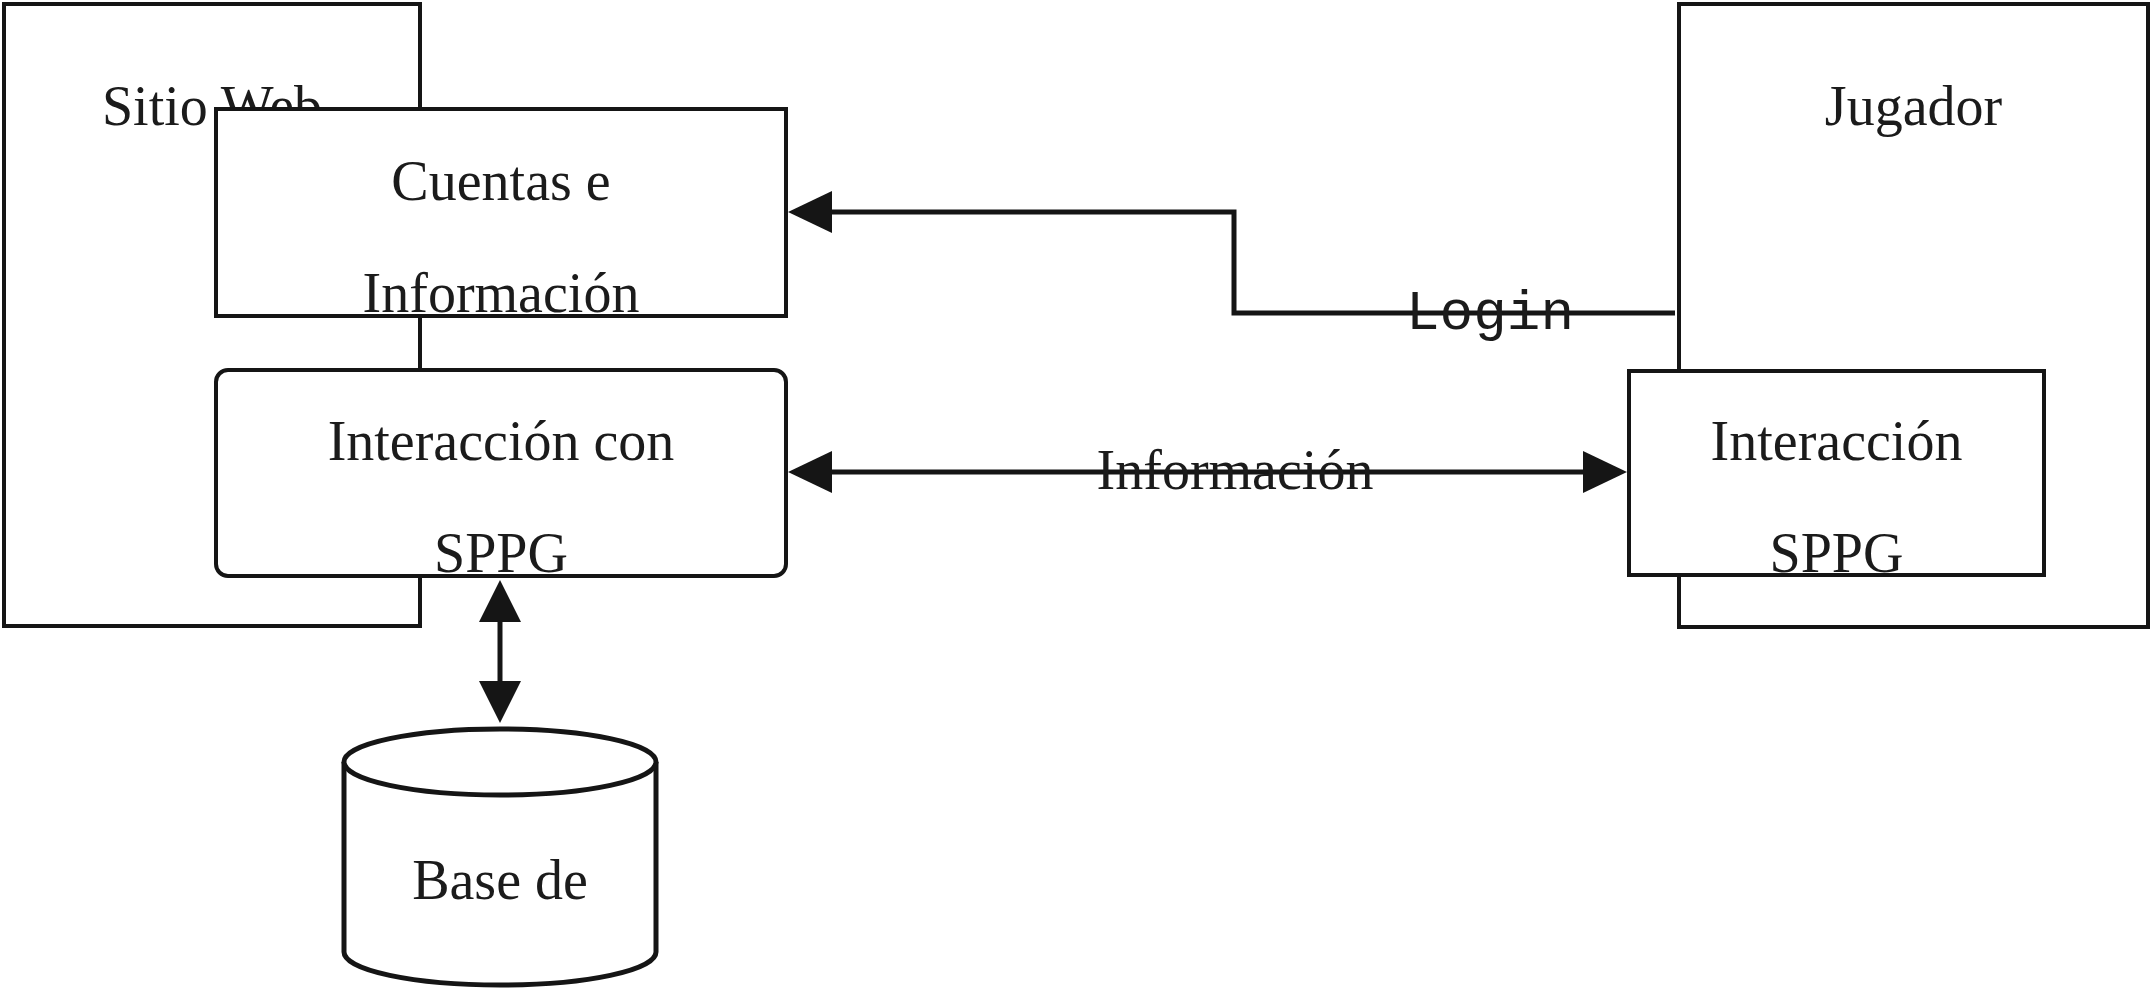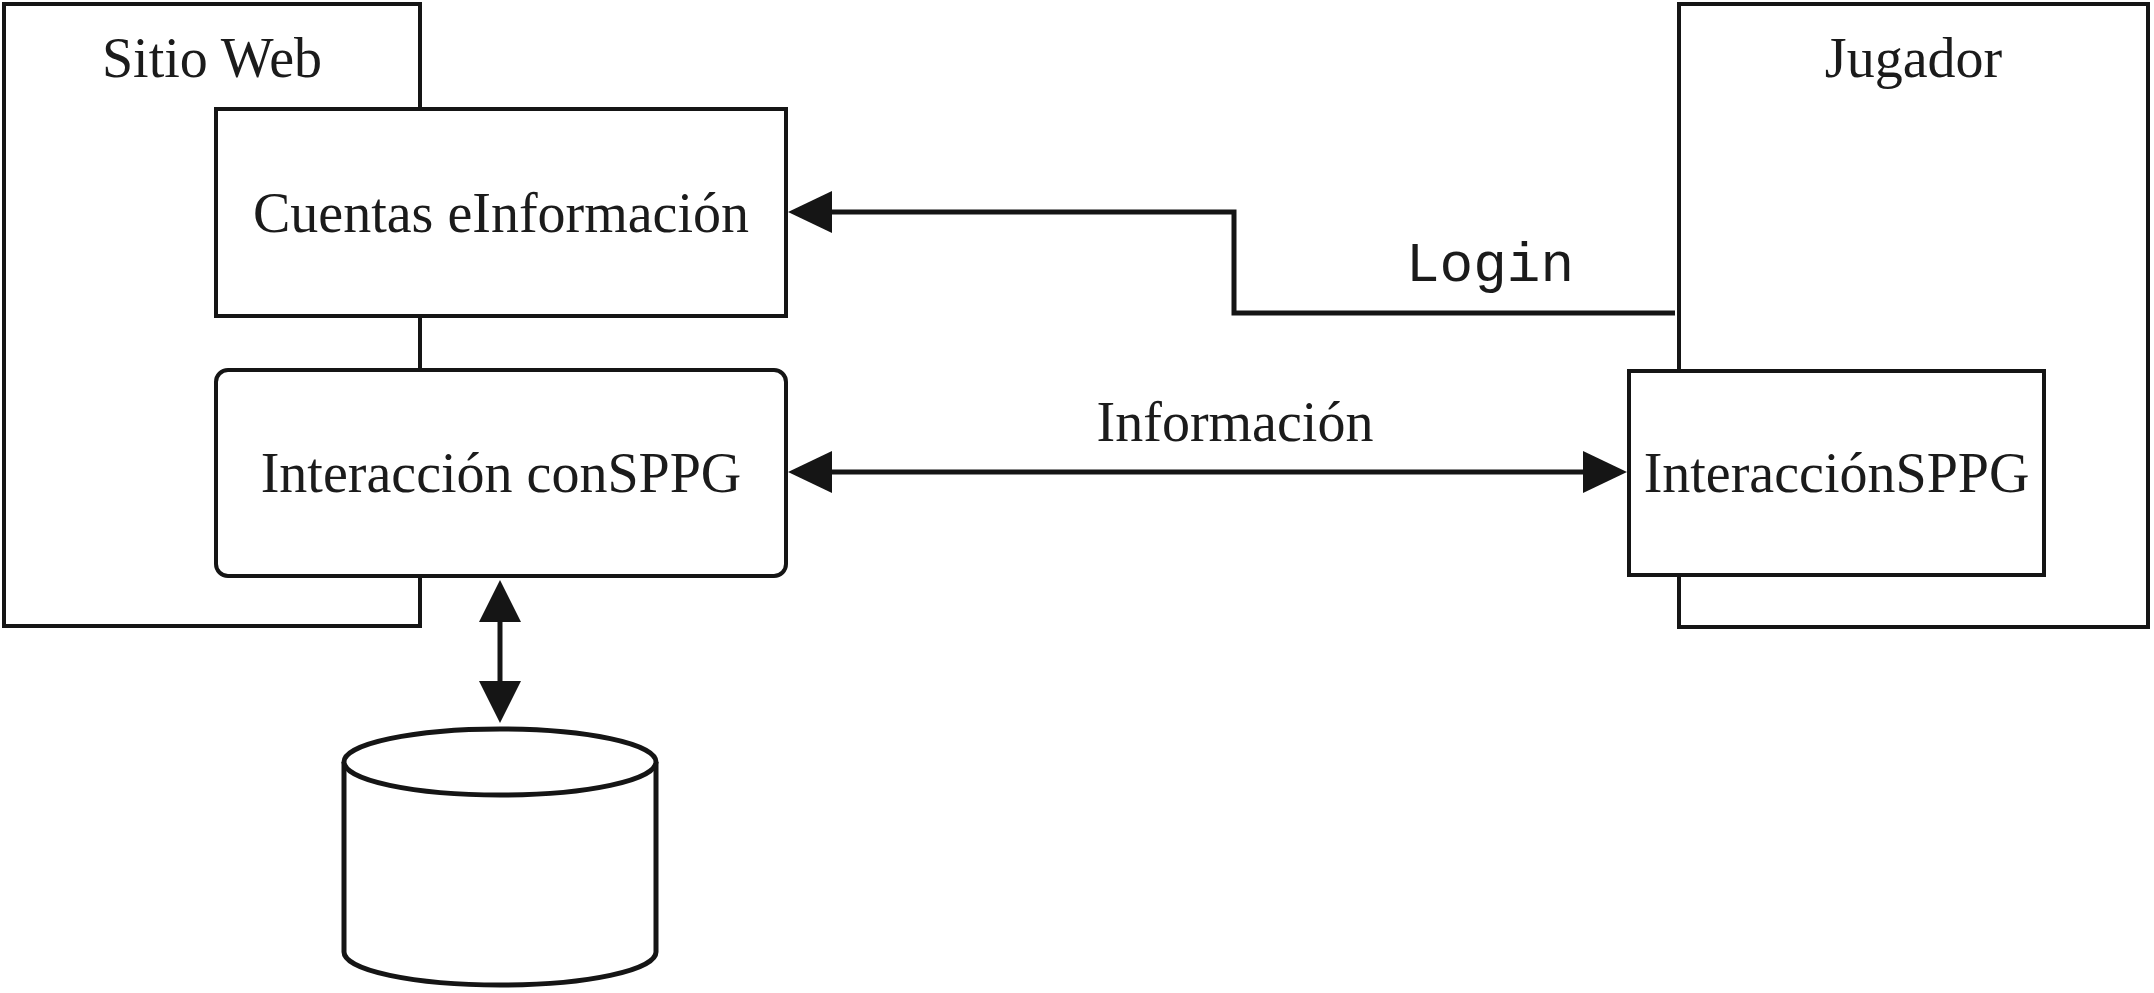--- a/index.html
+++ b/index.html
@@ -21,29 +21,30 @@
     background: #ffffff;
     border: 4px solid #151515;
     box-sizing: border-box;
   }
   .container-box {
     z-index: 1;
   }
   .inner-box {
     z-index: 2;
     display: flex;
-    flex-direction: row;
+    flex-direction: column;
     align-items: center;
     justify-content: center;
     text-align: center;
   }
   .label {
     font-size: 56px;
     line-height: 64px;
     white-space: nowrap;
+    margin-top: 48px;
   }
   .container-label {
     position: absolute;
     left: 0;
     right: 0;
     top: 20px;
     text-align: center;
   }
   .edge-label {
     position: absolute;
@@ -110,15 +111,16 @@
 
     <path d="M344,762 L344,952 A156,33 0 0 0 656,952 L656,762" fill="#ffffff" stroke="#151515" stroke-width="5"></path>
     <ellipse cx="500" cy="762" rx="156" ry="33" fill="#ffffff" stroke="#151515" stroke-width="5"></ellipse>
   </svg>
 
   <div class="label edge-label" style="left:1380px; top:234px; width:220px;font-family:Liberation Mono, monospace;">Login</div>
 
   <div class="label edge-label" style="left:1055px; top:390px; width:360px;">Información</div>
 
   <div class="cyl-text">
+    <div class="label">Base de</div>
   </div>
 
 </div>
 
 </body></html>

